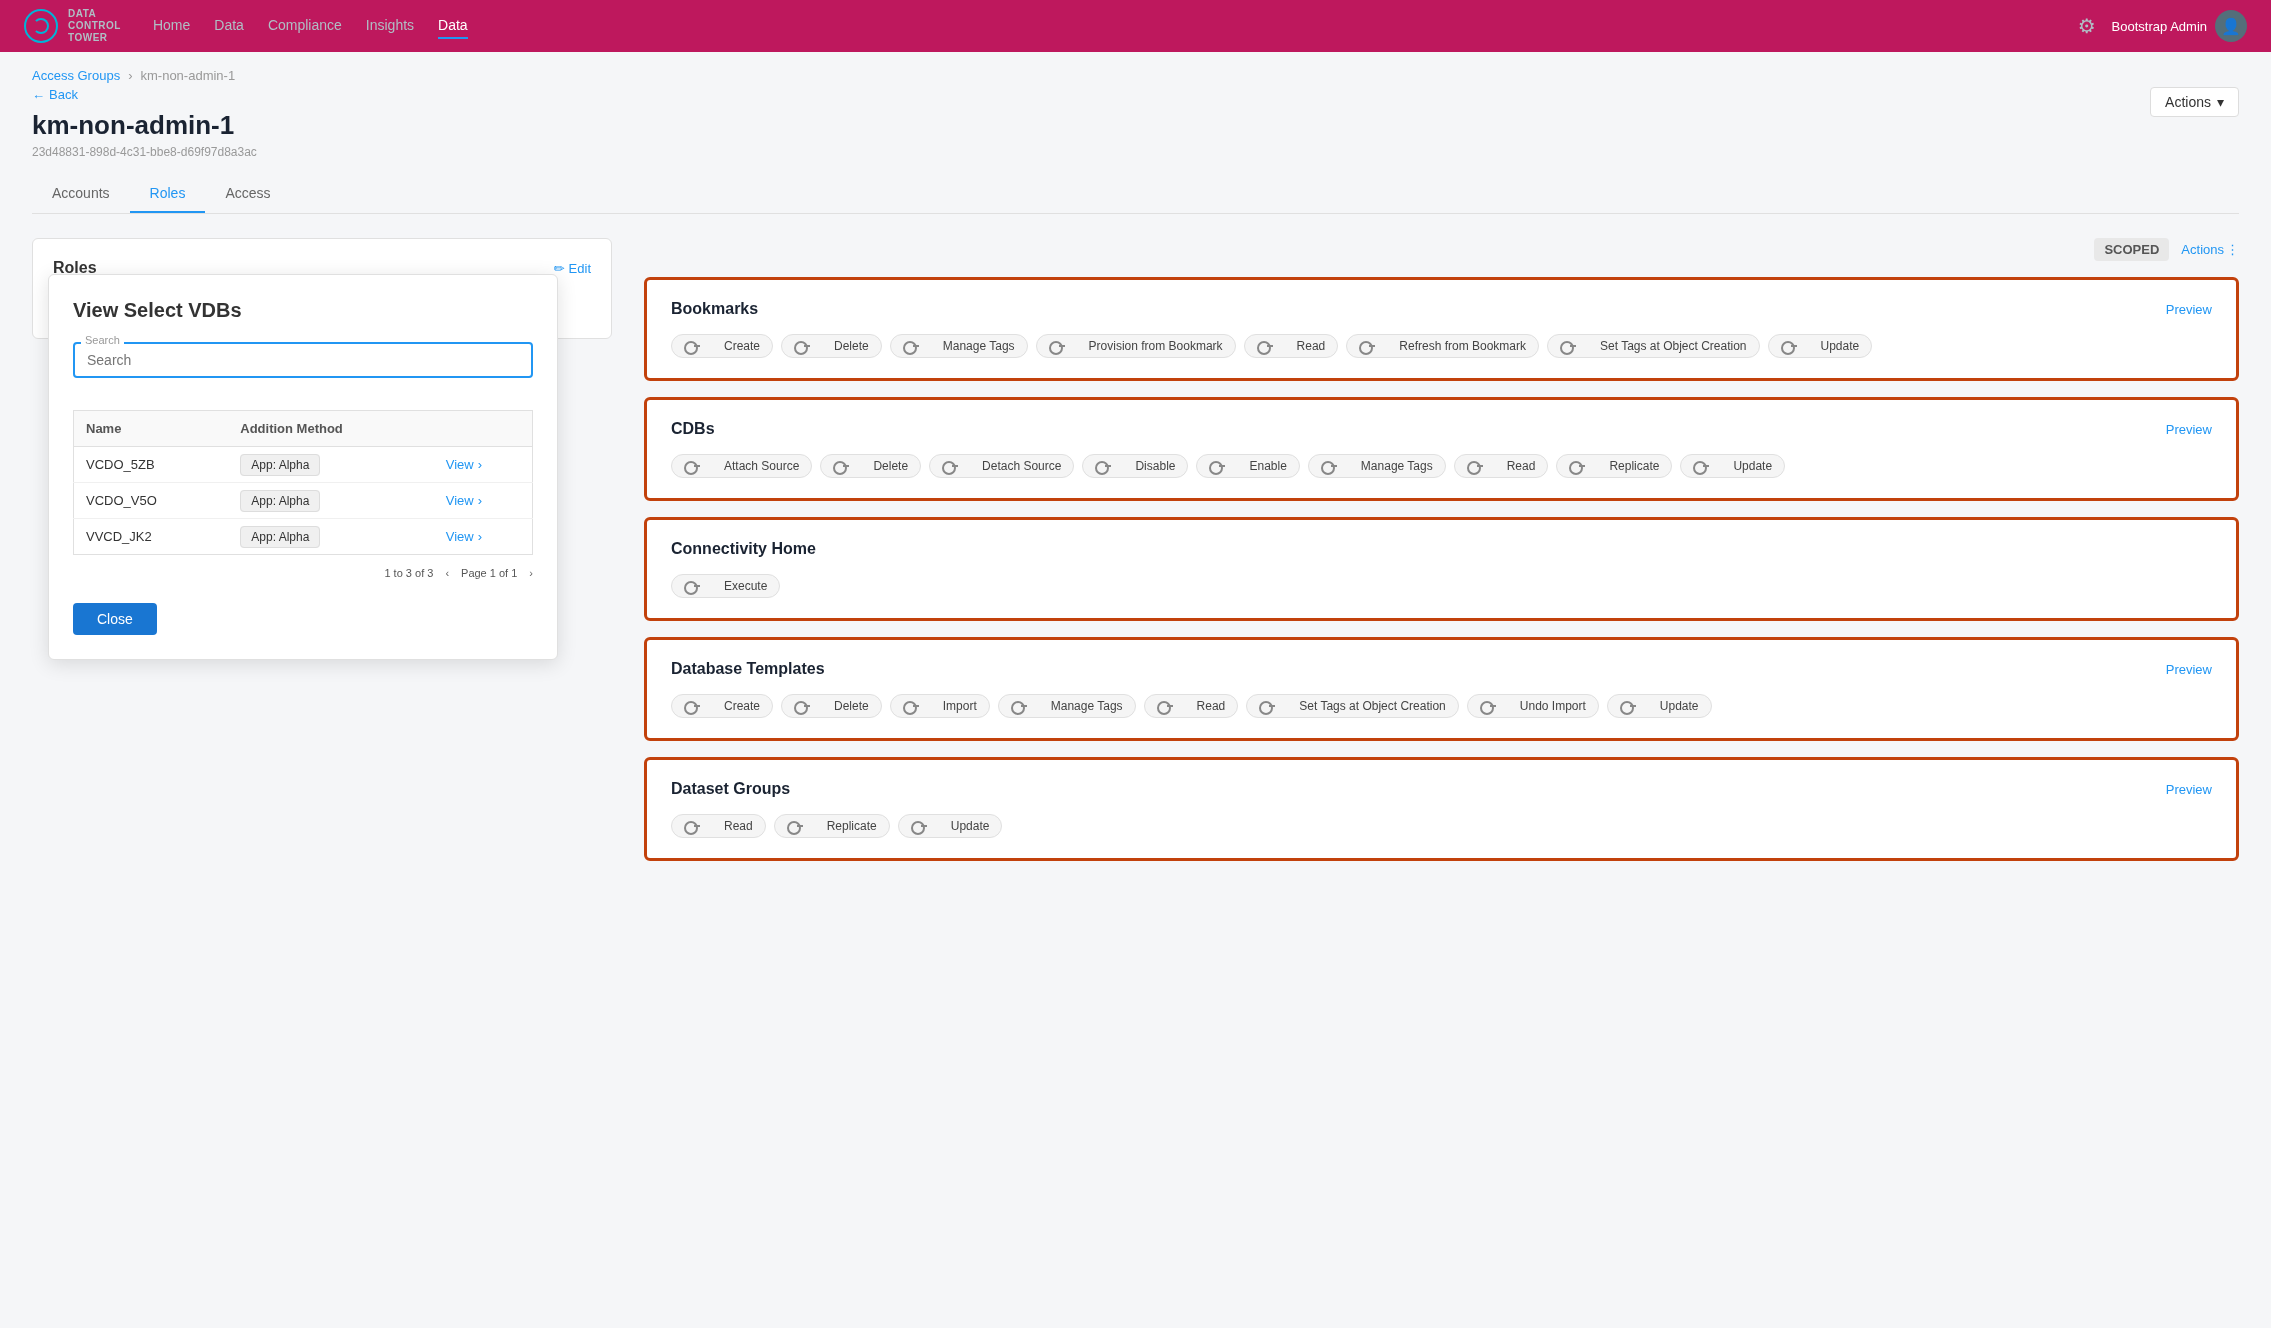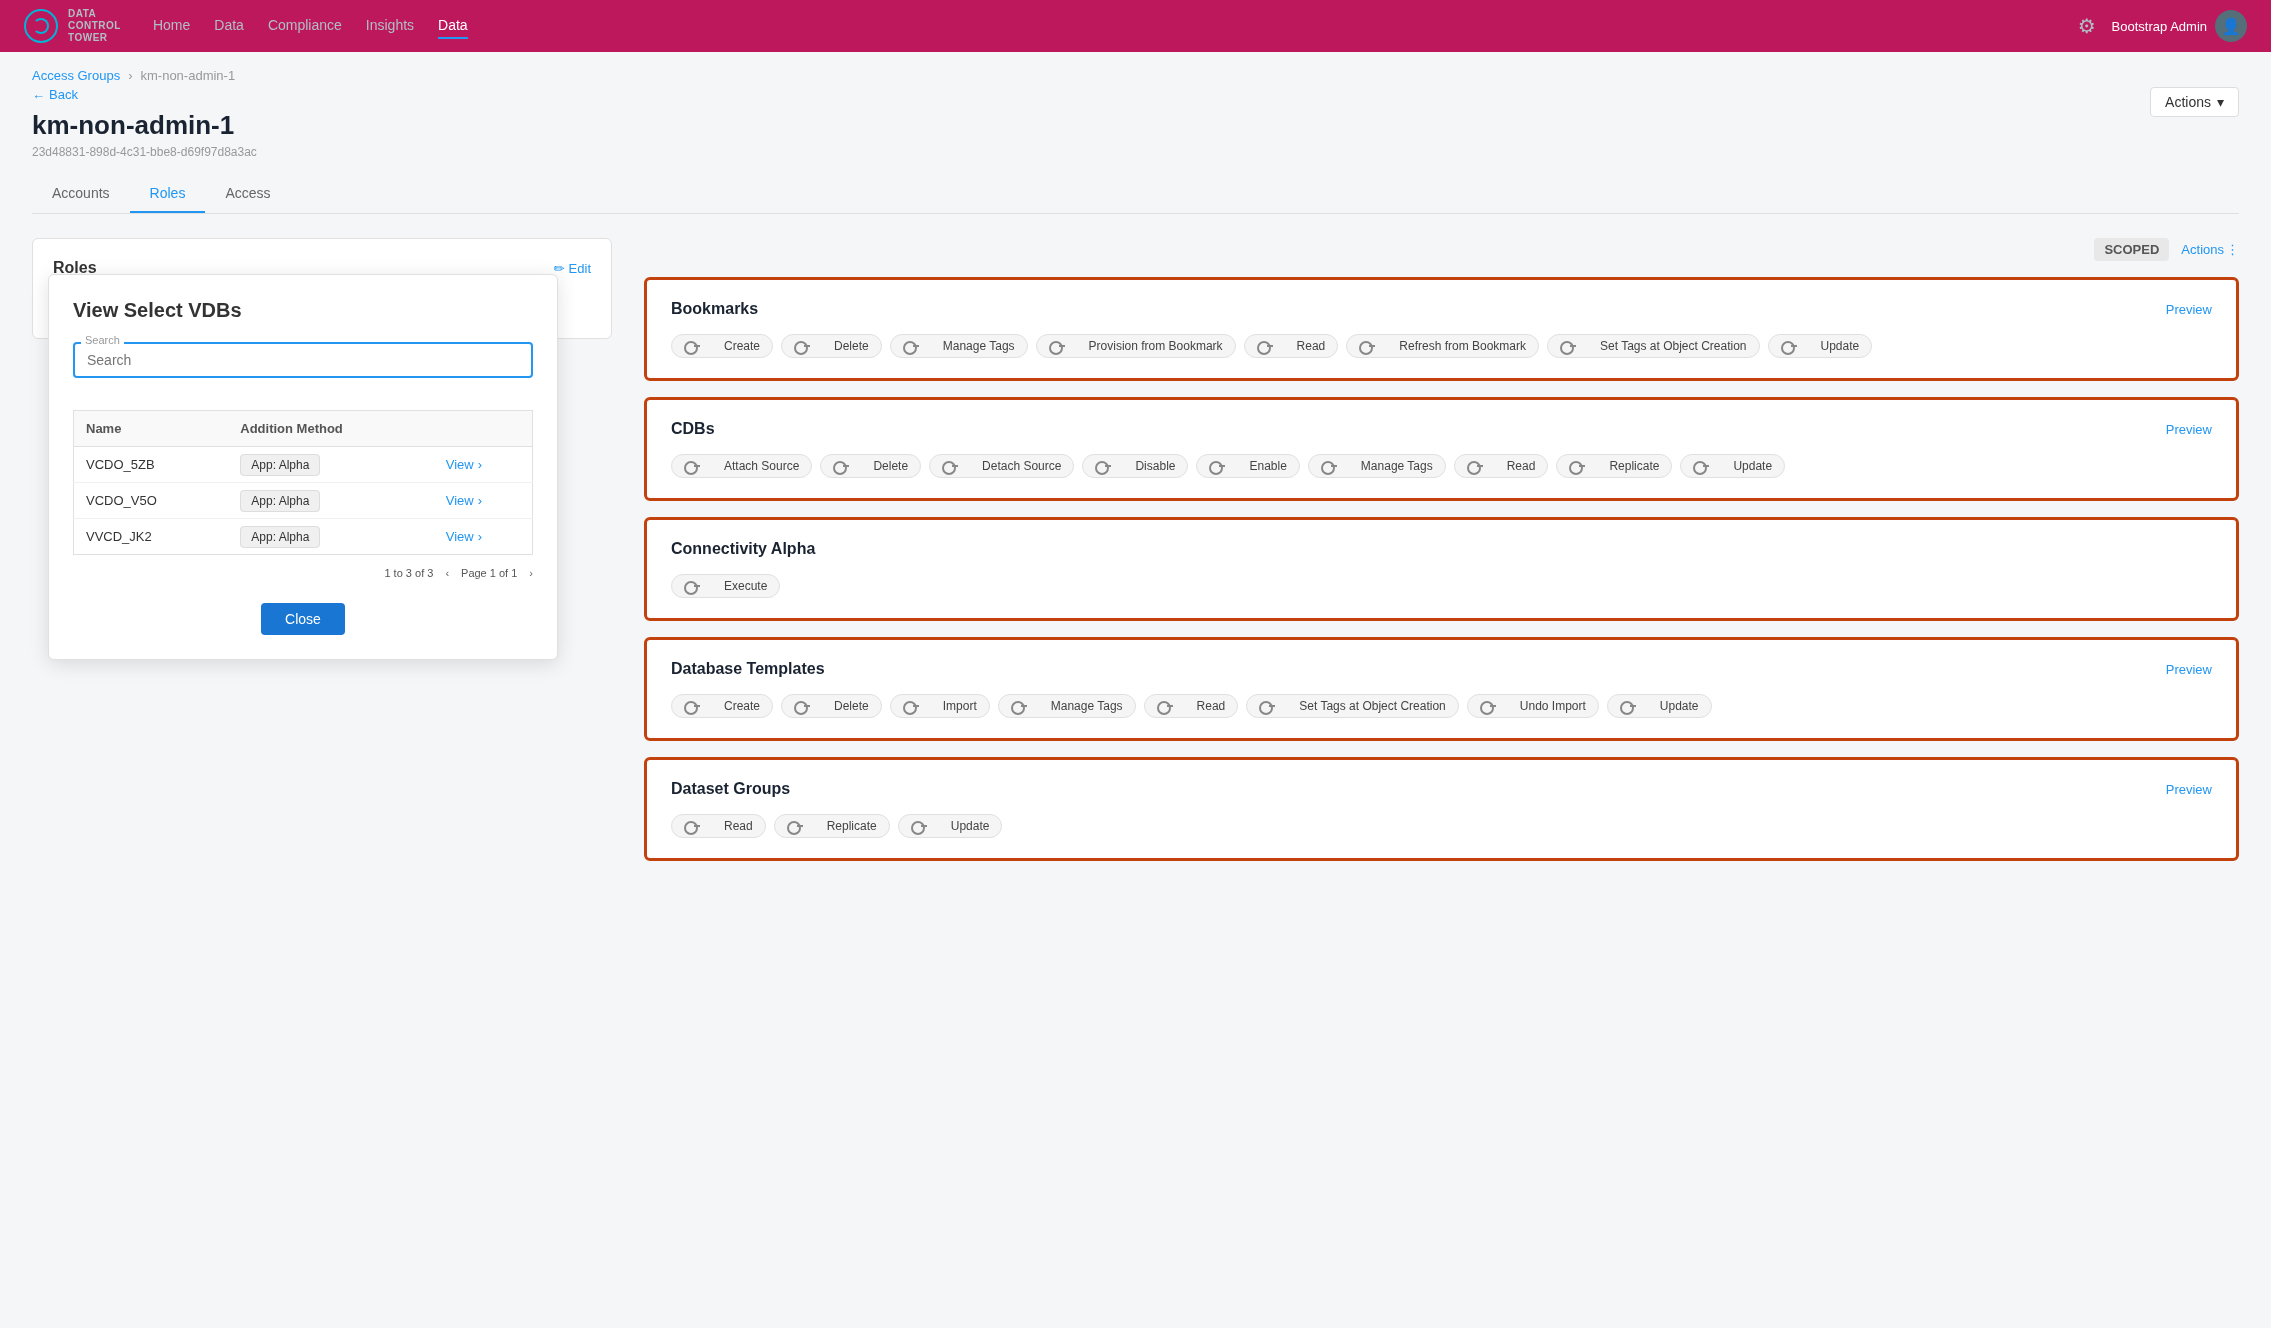--- a/index.html
+++ b/index.html
@@ -317,21 +317,21 @@
       color: #555;
     }
     .pagination-arrow {
       cursor: pointer;
       color: #666;
     }
 
     
     .close-btn {
       display: flex;
-      justify-content: center;
+      justify-content: flex-start;
       margin-top: 16px;
     }
     .btn-close {
       background: #1976d2;
       color: #fff;
       border: none;
       border-radius: 4px;
       padding: 8px 24px;
       font-size: 14px;
       cursor: pointer;
@@ -660,21 +660,21 @@
                 <span>Replicate</span>
               </span>
               <span class="pill">
                 <span class="pill-key"></span>
                 <span>Update</span>
               </span>
             </div>
           </div>
           <div class="section-card">
             <div class="section-header">
-              <span class="section-title">Connectivity Alpha</span>
+              <span class="section-title">Connectivity Home</span>
             </div>
             <div class="pills-row">
               <span class="pill">
                 <span class="pill-key"></span>
                 <span>Execute</span>
               </span>
             </div>
           </div>
           <div class="section-card">
             <div class="section-header">

